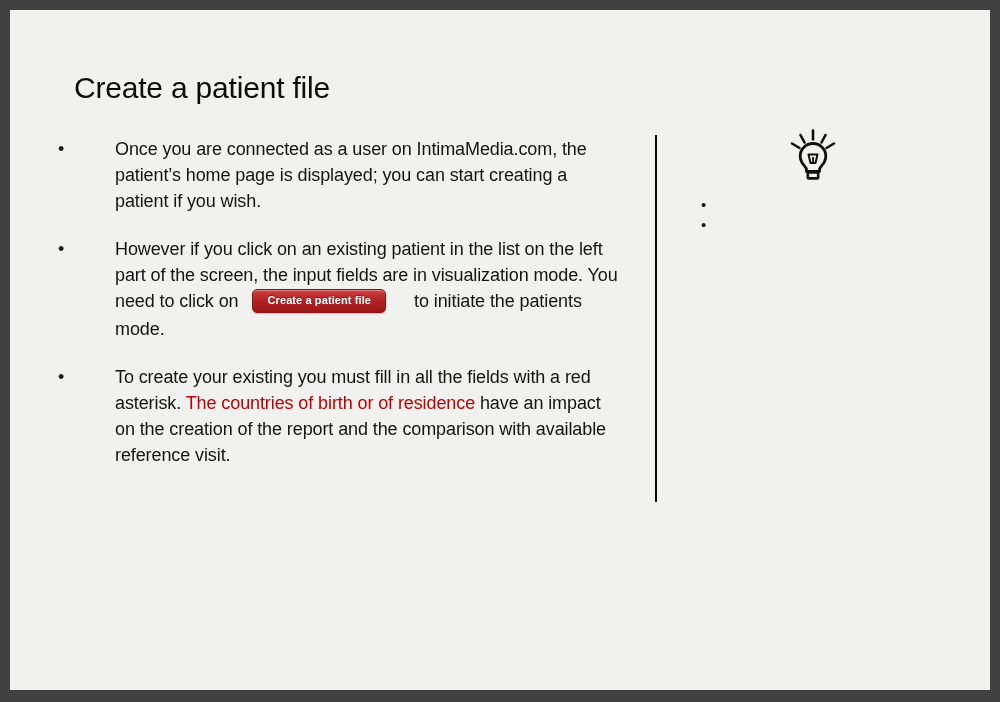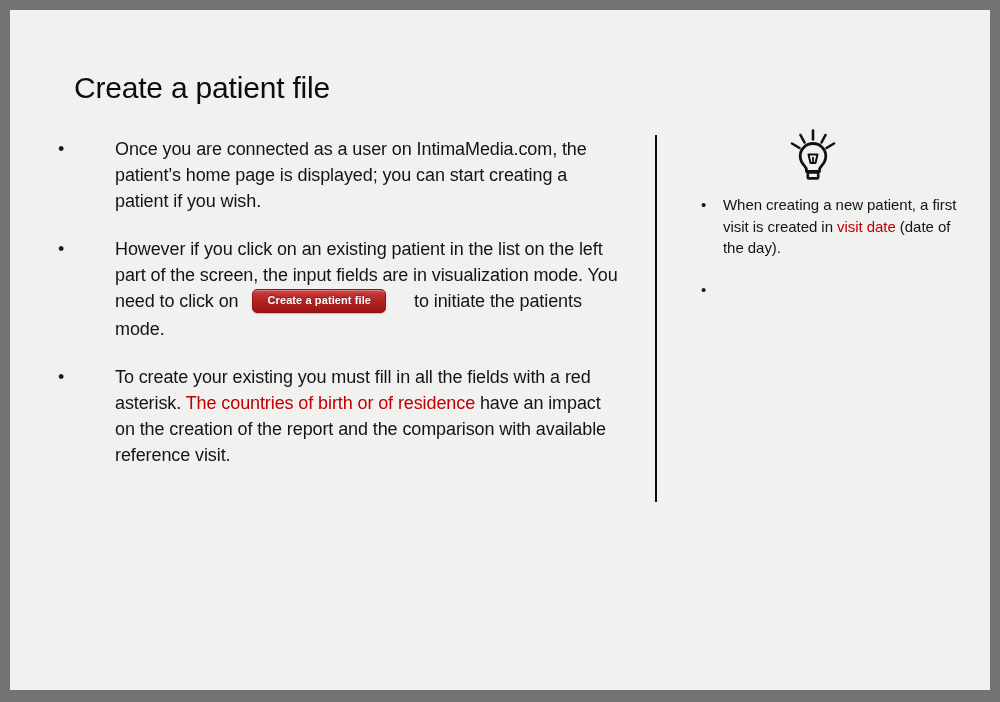--- a/index.html
+++ b/index.html
@@ -11,21 +11,21 @@
     width: 1000px;
     height: 702px;
     overflow: hidden;
     font-family: "Liberation Sans", sans-serif;
   }
 
   #frame {
     position: relative;
     width: 1000px;
     height: 702px;
-    background: #737373;
+    background: #404040;
     box-sizing: border-box;
   }
 
   #slide {
     position: absolute;
     left: 10px;
     top: 10px;
     width: 980px;
     height: 680px;
     background: #f1f1f0;
@@ -219,22 +219,20 @@
           <line x1="28" y1="29" x2="28" y2="35" stroke="#111111" stroke-width="1.8"></line>
 
           <rect x="22.8" y="44.4" width="10.4" height="6.0" rx="1" fill="none" stroke="#111111" stroke-width="2.6" stroke-linejoin="round"></rect>
         </svg>
       </div>
 
       <div id="tip-list">
 
         <div class="tip-row">
           <span class="tip-marker">•</span>
-          <div class="tip-text"><span>When creating a new patient, a first visit is created in </span><span class="accent-red">visit date</span><span> (date of the day).</span>
-          </div>
         </div>
 
         <div class="tip-row">
           <span class="tip-marker">•</span>
         </div>
 
       </div>
     </div>
 
   </div>

